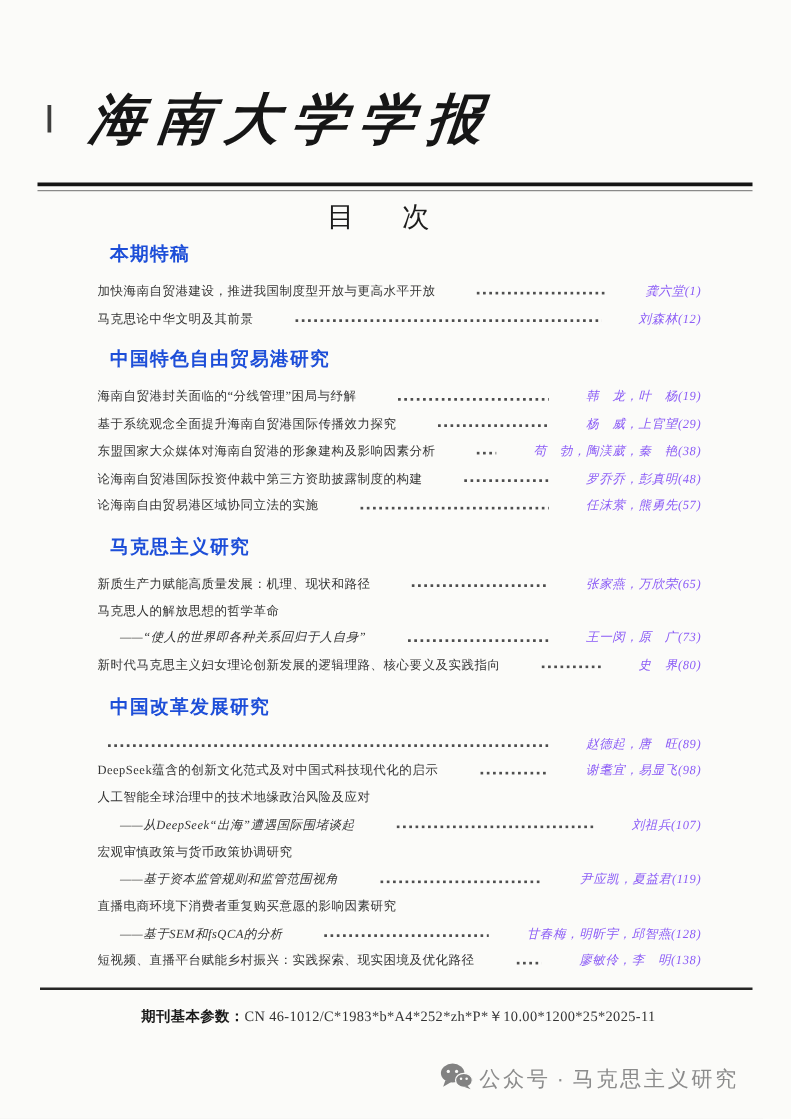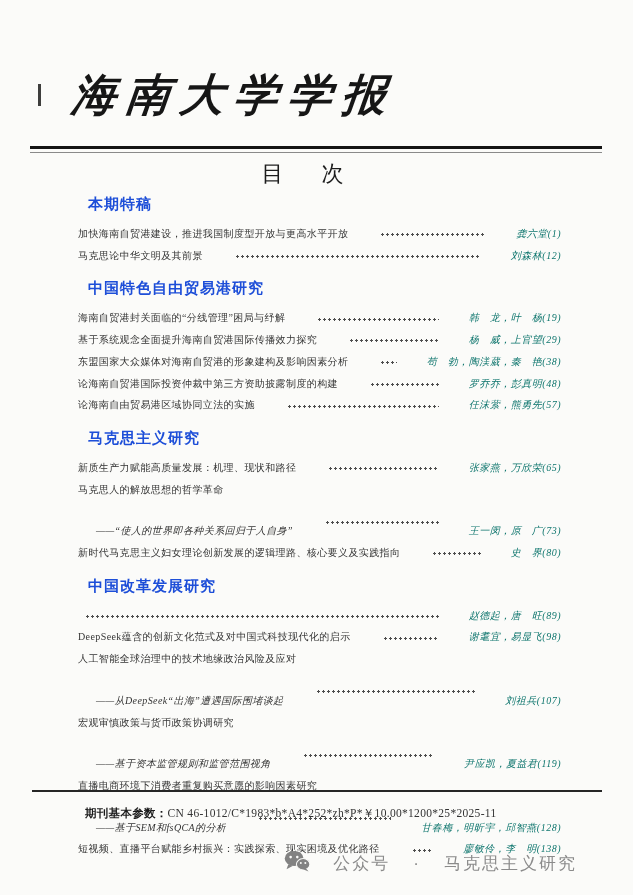--- a/index.html
+++ b/index.html
@@ -41,42 +41,42 @@
     font-family:"Liberation Sans","DejaVu Sans",sans-serif;
     font-size:15px; font-weight:700; color:#1d4ed8;
     line-height:18px; margin:0 0 10px 10px; letter-spacing:1px;
   }
   .toc-row {
     display:flex; align-items:flex-end;
     font-size:10px; line-height:21.7px; color:#353535;
     letter-spacing:.4px; white-space:nowrap;gap:25px;
   }
   .toc-row .t { flex:0 1 auto; overflow:hidden; }
-  .toc-row .sub { padding-left:18px; font-style:italic;margin-top:20px; }
+  .toc-row .sub { padding-left:18px; font-style:italic; }
   .leader {
     flex:1 1 auto; min-width:10px; height:5px; align-self:center;
     margin:0 5px 0 7px;
     background-image:radial-gradient(circle, #4d4d4d 1px, transparent 1.3px);
     background-size:5px 5px; background-position:0 1px; background-repeat:repeat-x;
   }
-  .byline { flex:0 0 auto; font-style:italic; color:#0f766e; letter-spacing:.5px; }
+  .byline { flex:0 0 auto; font-style:italic; color:#8b5cf6; letter-spacing:.5px; }
 
   
   .rule-bottom { position:absolute; left:32px; right:31px; top:790px; height:2px; background:#262626; }
   .params {
     position:absolute; left:85px; top:806px; font-size:11.5px; color:#333;
     letter-spacing:.3px; white-space:nowrap;
   }
   .params .label {
     font-family:"Liberation Sans","DejaVu Sans",sans-serif;
-    font-weight:700; color:#1a1a1a;
+    font-weight:700; color:#1a1a1a;margin-left:28px;
   }
   .footer-wechat {
-    position:absolute; right:56px; top:850px;
-    display:flex; align-items:center; gap:23px;
+    position:absolute; right:42px; top:850px;
+    display:flex; align-items:center; gap:5px;
     color:#8b8b8b; font-size:17px; letter-spacing:2px;
     font-family:"Liberation Sans","DejaVu Sans",sans-serif;
   }
   .wechat-icon { display:inline-block; }
 </style>
 </head>
 <body>
 
 <div class="page">
 

